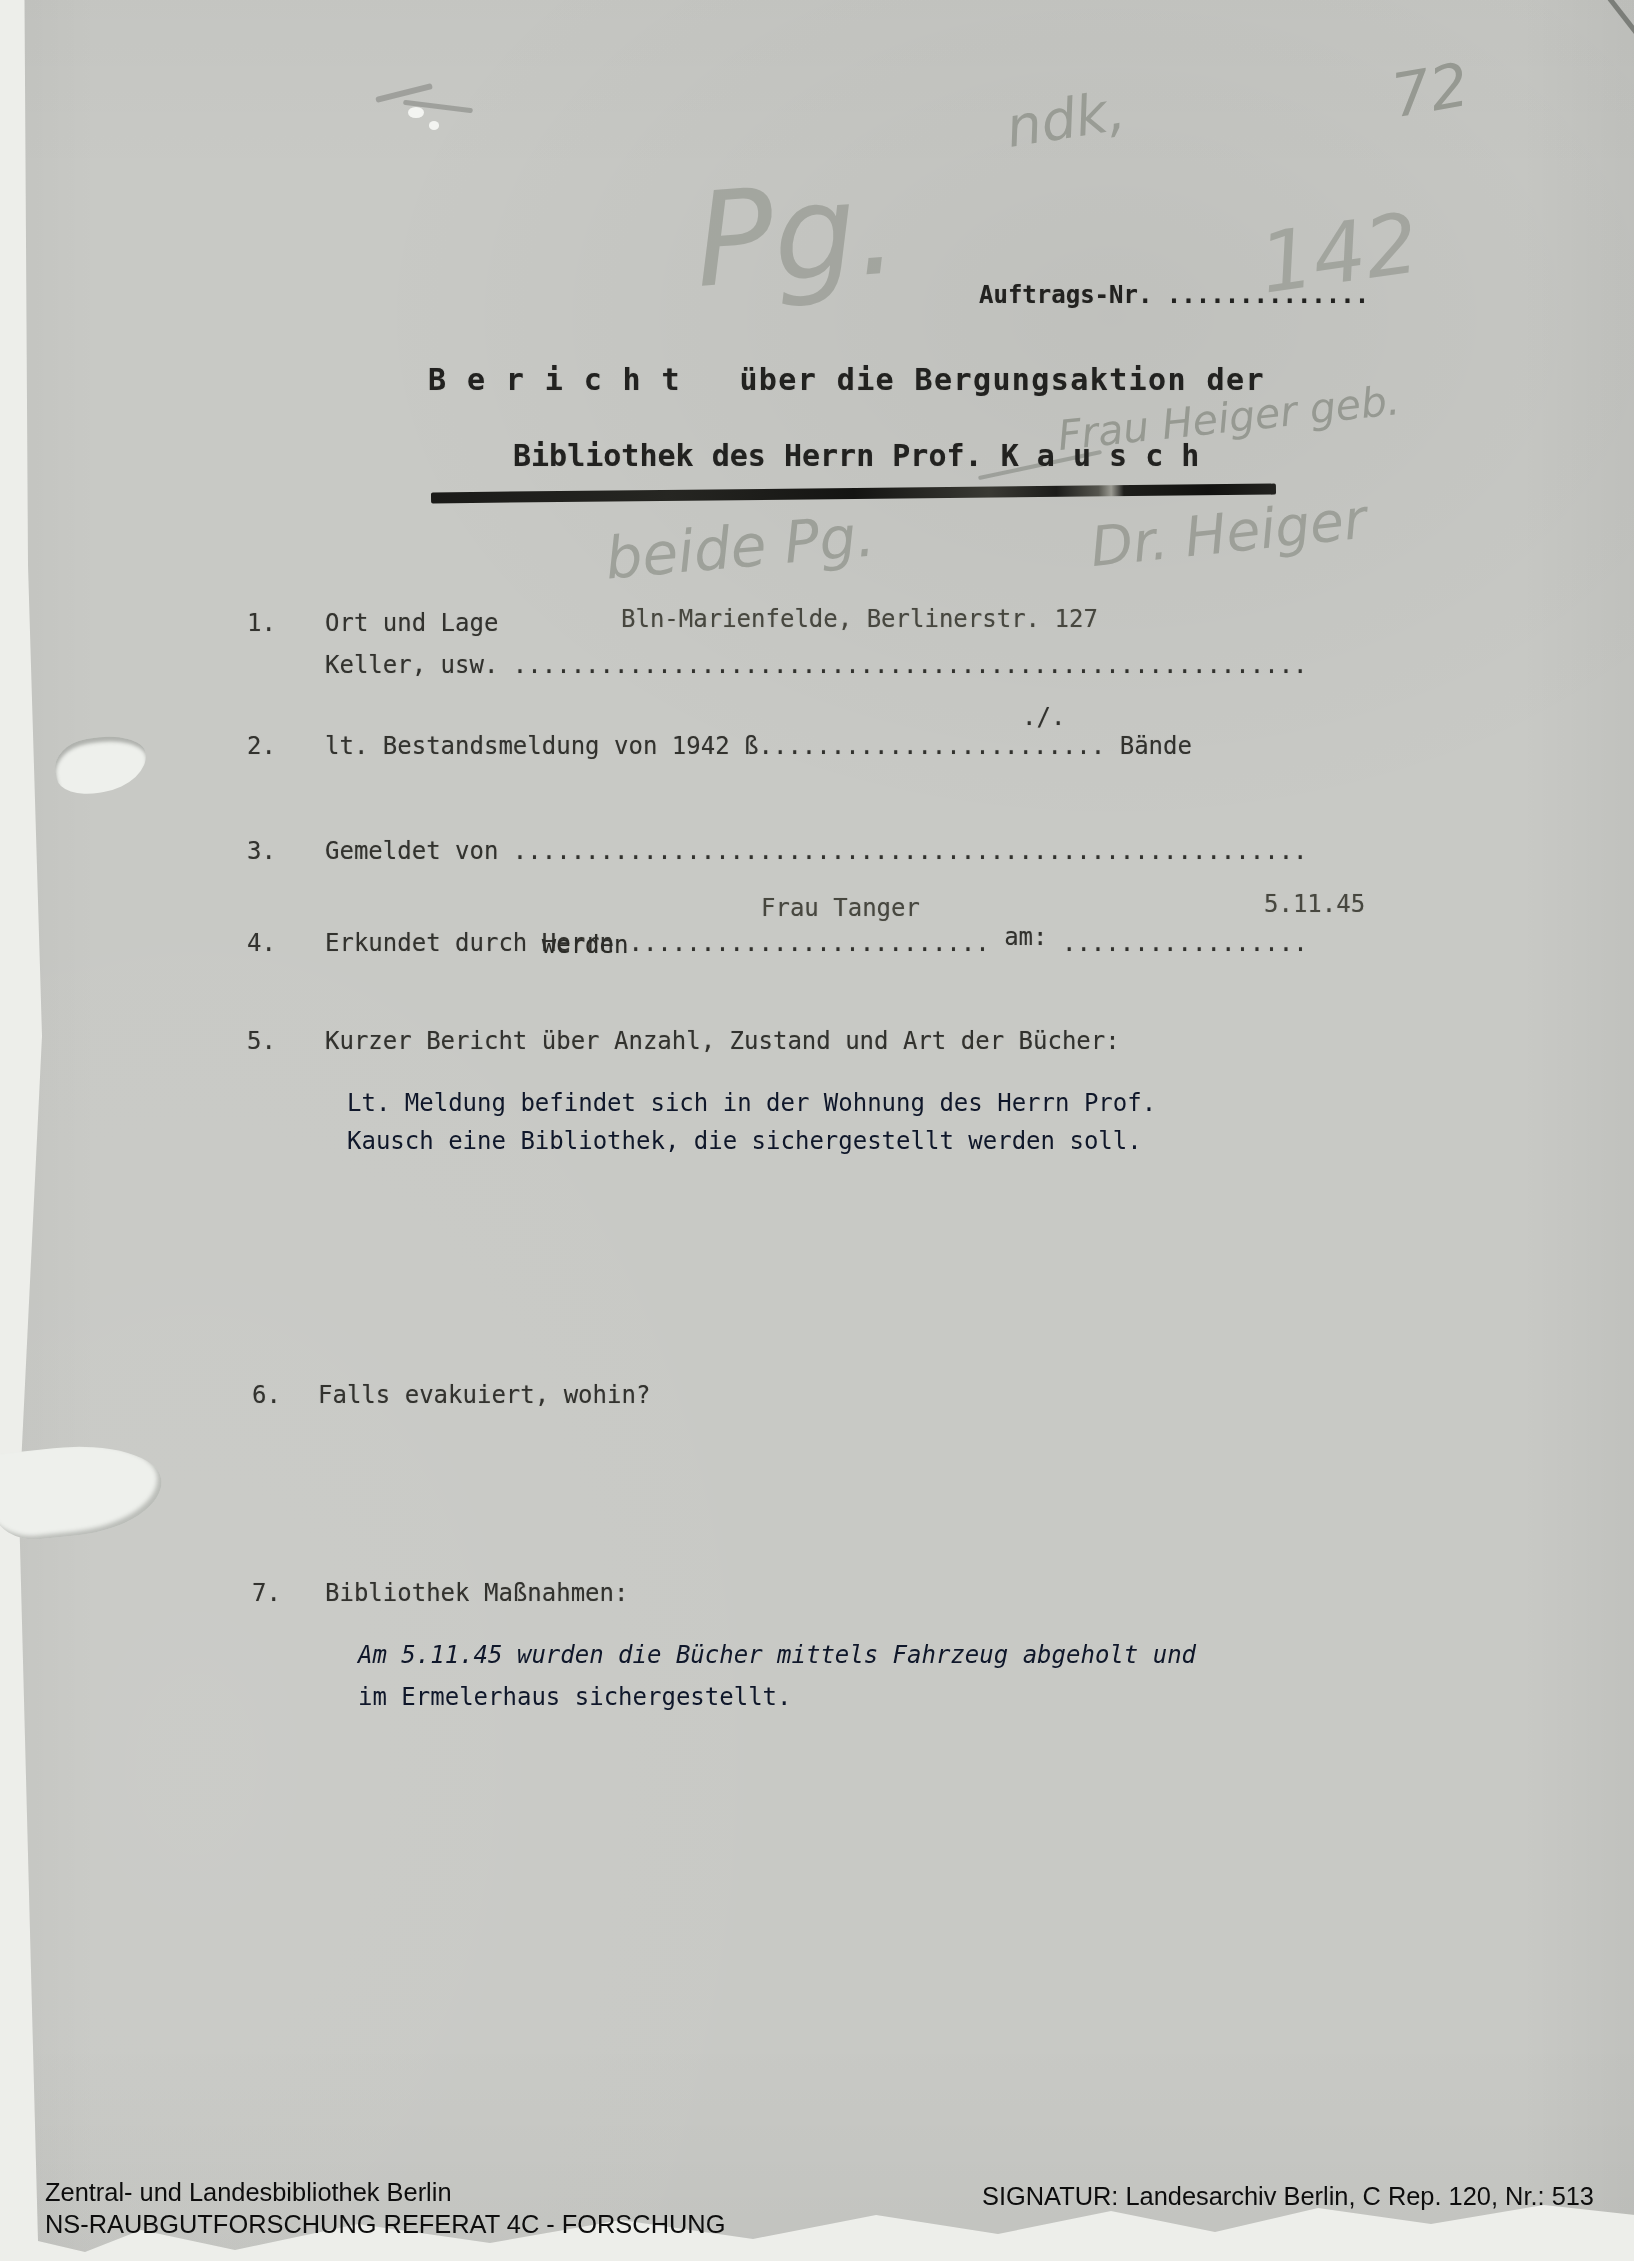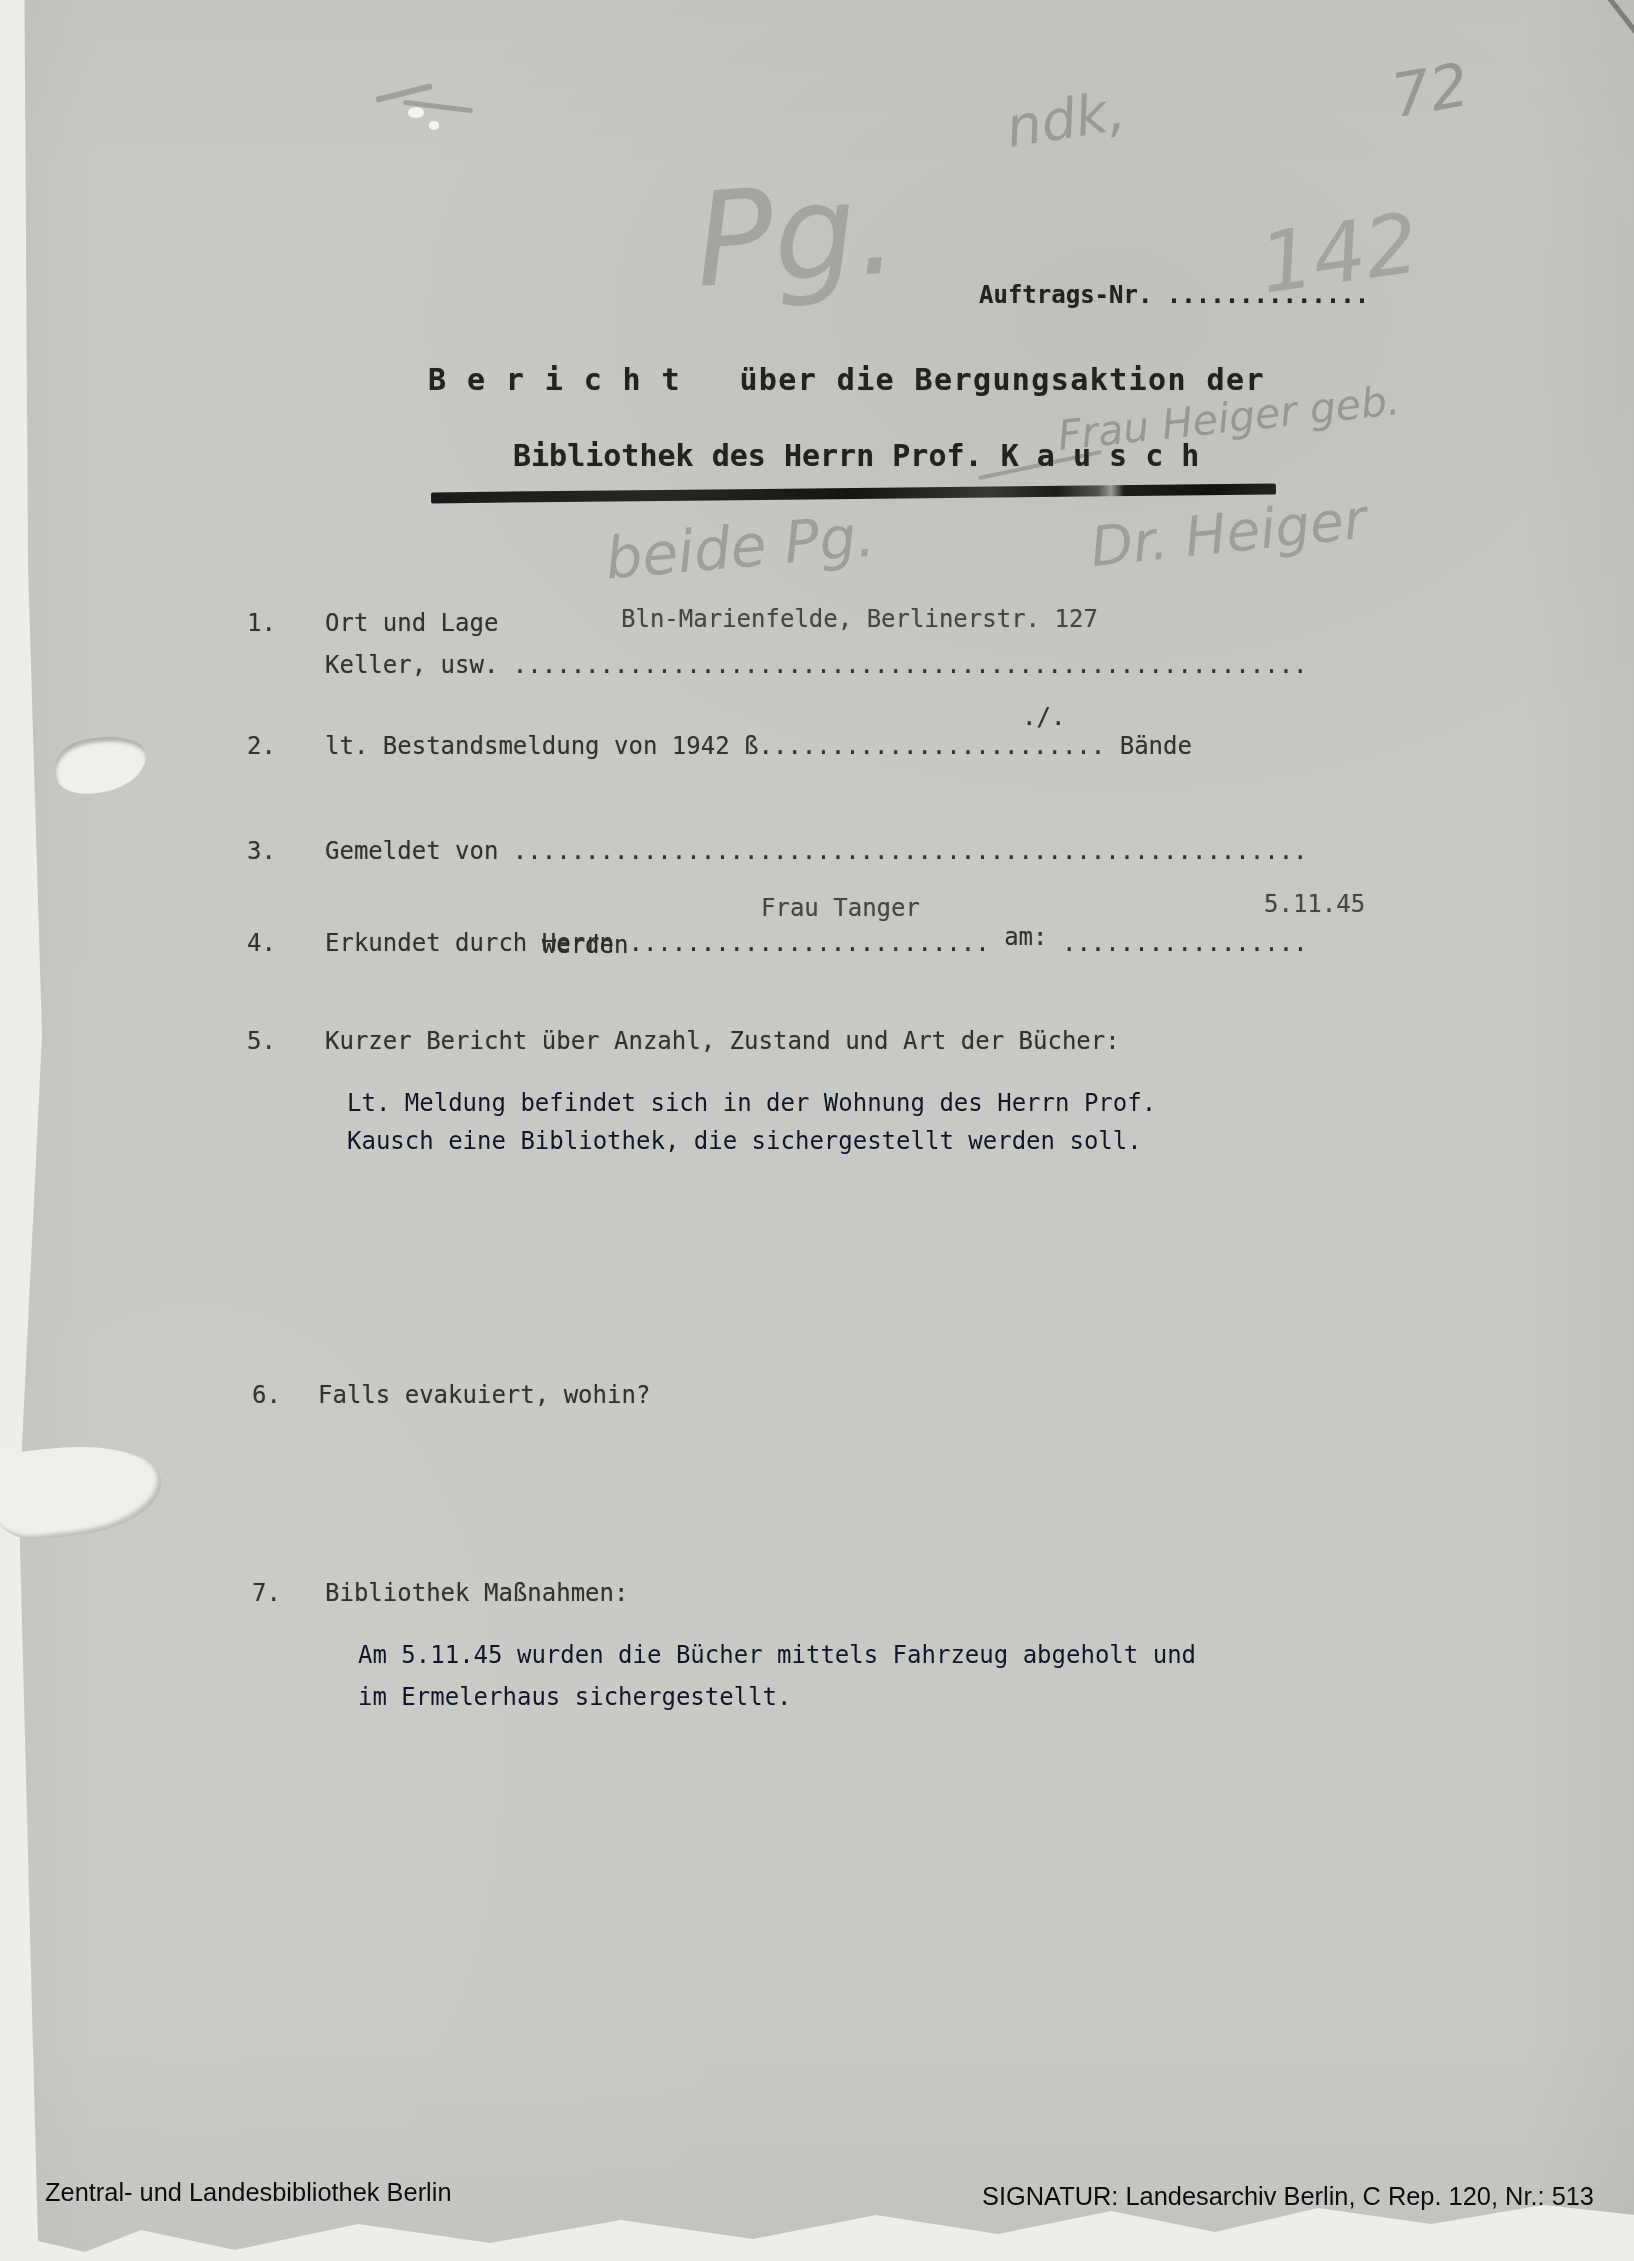--- a/index.html
+++ b/index.html
@@ -128,22 +128,23 @@
   <div class="tw" style="left:247px;top:1028px;">5.</div>
   <div class="tw" style="left:325px;top:1028px;">Kurzer Bericht über Anzahl, Zustand und Art der Bücher:</div>
   <div class="tw faded" style="left:347px;top:1090px;">Lt. Meldung befindet sich in der Wohnung des Herrn Prof.</div>
   <div class="tw faded" style="left:347px;top:1128px;">Kausch eine Bibliothek, die sichergestellt werden soll.</div>
 
   <div class="tw" style="left:252px;top:1382px;">6.</div>
   <div class="tw" style="left:318px;top:1382px;">Falls evakuiert, wohin?</div>
 
   <div class="tw" style="left:252px;top:1580px;">7.</div>
   <div class="tw" style="left:325px;top:1580px;">Bibliothek Maßnahmen:</div>
-  <div class="tw faded" style="left:358px;top:1642px;">Am 5.11.45 wurden die Bücher mittels Fahrzeug abgeholt und</div>
+  <div class="tw faded" style="left:358px;top:1642px;font-style:italic;">Am 5.11.45 wurden die Bücher mittels Fahrzeug abgeholt und</div>
   <div class="tw faded" style="left:358px;top:1684px;">im Ermelerhaus sichergestellt.</div>
 
   <div class="footer-text" style="left:45px;top:2177px;">
     <div>Zentral- und Landesbibliothek Berlin</div>
+    <div>NS-RAUBGUTFORSCHUNG REFERAT 4C - FORSCHUNG</div>
   </div>
   <div class="footer-text" style="right:41px;top:2181px;text-align:right;position:absolute;">SIGNATUR: Landesarchiv Berlin, C Rep. 120, Nr.: 513</div>
 
 </div>
 
 
 </body></html>

